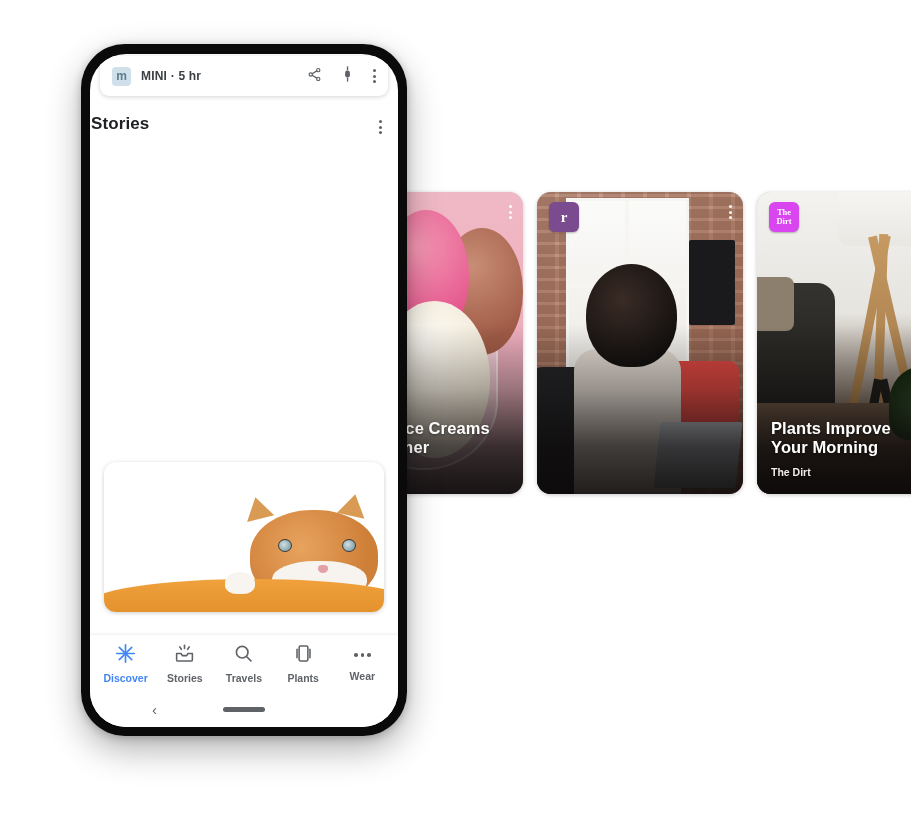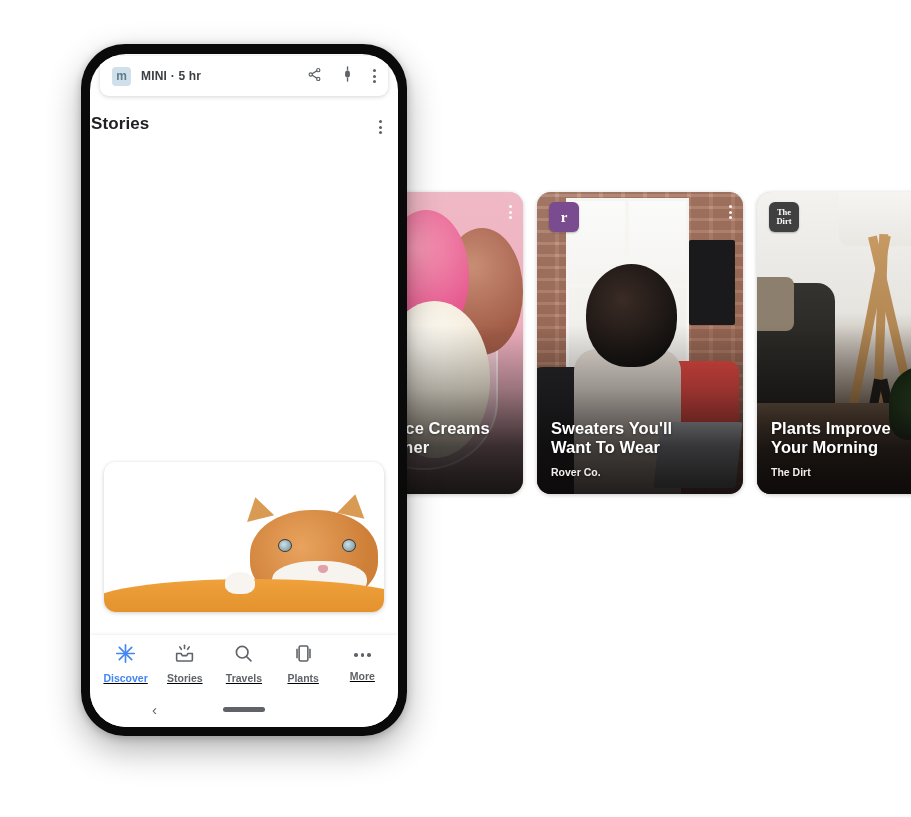--- a/index.html
+++ b/index.html
@@ -165,21 +165,21 @@
 
   .rail-spacer { height: 302px; }
   .cat-card { margin: 14px 14px 0 14px; height: 150px; border-radius: 12px; overflow:hidden; position:relative;
     box-shadow: 0 1px 4px rgba(0,0,0,.2); }
 
   .bottomnav {
     position:absolute; left:0; right:0; bottom: 36px; height: 56px; background:#fff;
     display:flex; align-items:center; justify-content:space-around; padding: 0 6px;
     box-shadow: 0 -1px 3px rgba(0,0,0,.07);
   }
-  .nav-item { display:flex; flex-direction:column; align-items:center; gap:4px; width: 58px; text-decoration: underline; }
+  .nav-item { display:flex; flex-direction:column; align-items:center; gap:4px; width: 58px; }
   .nav-label { font-size: 10.5px; color:#5f6368; font-weight:600; }
   .nav-item.active .nav-label { color:#4285f4; }
 
   .sysnav { position:absolute; left:0; right:0; bottom:0; height:36px; background:#fff;
     display:flex; align-items:center; }
   .sysnav .back { position:absolute; left: 62px; color:#5f6368; font-size: 15px; }
   .sysnav .pill { position:absolute; left:50%; transform:translateX(-50%); width:42px; height:5px;
     border-radius:3px; background:#5f6368; }
 </style>
 </head>
@@ -252,42 +252,37 @@
           <div class="hair"></div>
         <div class="laptop"></div>
       </div>
       <div class="scrim"></div>
       <div class="badge" style="background:#7b4b8f;color:#fff;font-family:'Liberation Serif',serif;font-size:15px;">r</div>
       <div class="card-kebab">
           <i></i>
           <i></i>
           <i></i>
         </div>
-      <div class="card-text">
-        <div class="card-title">Sweaters You'll
-Want To Wear</div>
-        <div class="card-src">Rover Co.</div>
-      </div>
     </div>
 
     <div class="story-card">
       <div class="art art-plants">
         <div class="shade"></div>
         <div class="leg a"></div>
           <div class="leg b"></div>
           <div class="leg c"></div>
         <div class="legtip a"></div>
           <div class="legtip b"></div>
         <div class="armchair"></div>
           <div class="throw"></div>
         <div class="floor"></div>
           <div class="plant"></div>
       </div>
       <div class="scrim"></div>
-      <div class="badge" style="background:#404040;color:#fff;font-family:'Liberation Serif',serif;font-size:8.5px;line-height:9px;white-space:pre-line;text-align:center;">The
+      <div class="badge" style="background:#d946ef;color:#fff;font-family:'Liberation Serif',serif;font-size:8.5px;line-height:9px;white-space:pre-line;text-align:center;">The
 Dirt</div>
 
       <div class="card-text">
         <div class="card-title">Plants Improve
 Your Morning</div>
         <div class="card-src">The Dirt</div>
       </div>
     </div>
 
   </div>
@@ -395,21 +390,21 @@
           </span>
           <span class="nav-label">Plants</span>
         </div>
 
         <div class="nav-item">
           <span style="display:flex;gap:3px;height:21px;align-items:center;">
             <i style="width:3.6px;height:3.6px;border-radius:50%;background:#5f6368;display:block;"></i>
             <i style="width:3.6px;height:3.6px;border-radius:50%;background:#5f6368;display:block;"></i>
             <i style="width:3.6px;height:3.6px;border-radius:50%;background:#5f6368;display:block;"></i>
           </span>
-          <span class="nav-label">More</span>
+          <span class="nav-label">Wear</span>
         </div>
       </div>
 
       <div class="sysnav">
         <span class="back">‹</span>
         <span class="pill"></span>
       </div>
 
     </div>
   </div>

